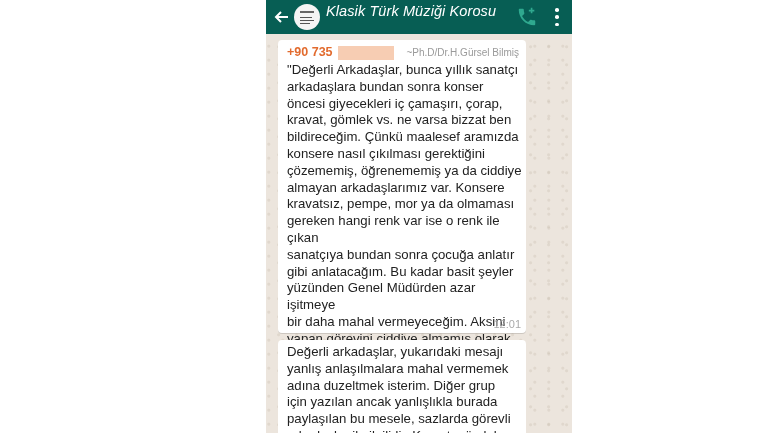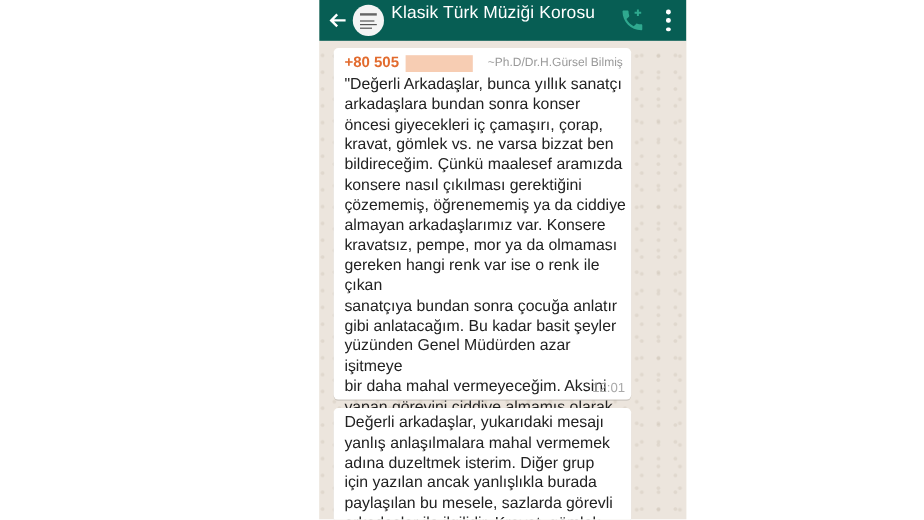--- a/index.html
+++ b/index.html
@@ -26,21 +26,21 @@
       width: 22px; height: 34px; display: flex; align-items: center; justify-content: center;
       color: #fff; font-size: 18px; margin-left: 4px;
     }
     .avatar {
       width: 26px; height: 26px; border-radius: 50%; background: #f4f4f4;
       margin-left: 2px; position: relative; overflow: hidden;
     }
     .avatar .ln { position: absolute; left: 6px; height: 2px; background: #555; }
     .title {
       color: #fff; font-size: 14.5px; margin-left: 6px; margin-top: -12px;
-      white-space: nowrap; letter-spacing: 0.1px;
+      white-space: nowrap; letter-spacing: 0.1px; font-style: italic;
     }
     .icons { position: absolute; right: 0; top: 0; height: 34px; display: flex; align-items: center; }
     .call-icon { width: 22px; height: 22px; margin-right: 16px; }
     .menu-icon { width: 6px; height: 18px; margin-right: 12px; display: flex; flex-direction: column; justify-content: space-between; align-items: center; }
     .menu-icon span { width: 3.5px; height: 3.5px; border-radius: 50%; background: #fff; display: block; }
 
     .bubble {
       position: absolute; background: #ffffff; border-radius: 4px;
       box-shadow: 0 1px 0.5px rgba(0,0,0,0.13); z-index: 1;
     }
@@ -83,21 +83,21 @@
       <div class="menu-icon">
         <span></span>
           <span></span>
           <span></span>
       </div>
     </div>
   </div>
 
   <div class="bubble b1">
     <div class="sender-row">
-      <span class="phone-num">+80 505</span>
+      <span class="phone-num">+90 735</span>
       <span class="redact"></span>
       <span class="sender-name">~Ph.D/Dr.H.Gürsel Bilmiş</span>
     </div>
     <div class="msg">"Değerli Arkadaşlar, bunca yıllık sanatçı
 arkadaşlara bundan sonra konser
 öncesi giyecekleri iç çamaşırı, çorap,
 kravat, gömlek vs. ne varsa bizzat ben
 bildireceğim. Çünkü maalesef aramızda
 konsere nasıl çıkılması gerektiğini
 çözememiş, öğrenememiş ya da ciddiye

